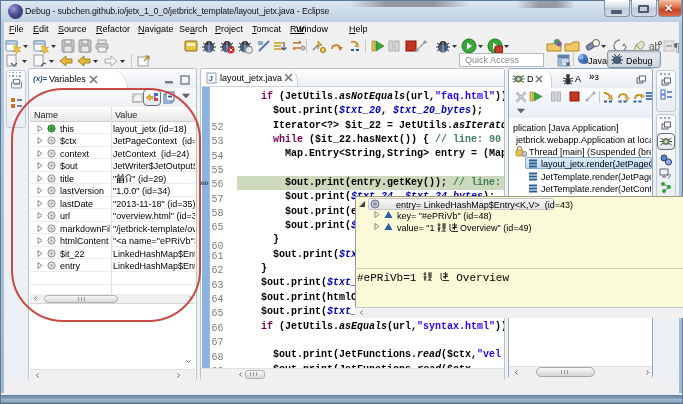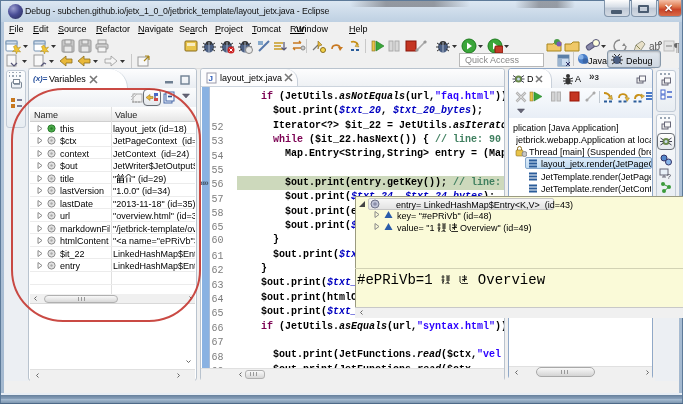--- a/index.html
+++ b/index.html
@@ -480,21 +480,21 @@
 <div class="ab" style="left:202px;top:87px;width:6.5px;height:281px;background:#8ab2e2;border-right:1px solid #a8bcd8;"></div>
 <div class="ab" style="left:200px;top:178.0px;font:bold 9px 'Liberation Sans';color:#44566a;letter-spacing:-1.2px;">»»</div>
 <div class="ln" style="top:89.9px;">52</div>
 <div class="ln" style="top:104.2px;">53</div>
 <div class="ln" style="top:118.6px;">54</div>
 <div class="ln" style="top:132.9px;">55</div>
 <div class="ln" style="top:147.3px;">56</div>
 <div class="ln" style="top:161.7px;">57</div>
 <div class="ln" style="top:176.0px;">58</div>
 <div class="ln" style="top:190.4px;">65</div>
-<div class="ln" style="top:203px;">60</div>
+<div class="ln" style="top:209px;">60</div>
 <div class="ln" style="top:219.1px;">61</div>
 <div class="ln" style="top:233.4px;">62</div>
 <div class="ln" style="top:247.8px;">63</div>
 <div class="ln" style="top:262.1px;">64</div>
 <div class="ln" style="top:276.4px;">65</div>
 <div class="ln" style="top:290.8px;">66</div>
 <div class="ln" style="top:305.1px;">67</div>
 <div class="ln" style="top:319.5px;">68</div>
 <div class="ln" style="top:333.9px;">69</div>
 <div class="ln" style="top:359px;font-weight:bold;">70</div>
@@ -687,21 +687,21 @@
   </svg>
 <svg class="ab" style="left:384px;top:222px" width="9" height="9" viewBox="0 0 9 9">
     <path d="M4.5 1L8.5 8H0.5z" fill="#2a5caa"></path>
   </svg>
 <div class="ab t9" style="left:397px;top:222px;">value= "1 <svg width="9" height="9" style="display:inline-block;vertical-align:-1px">
       <path d="M2 0v9M0.5 2h3M0.5 5h3M1 7.5l2-1.5M5 1h4M7 1v8M5 3h4M5 5h4M4.5 9l2-2M8.5 9l-2-2" stroke="#000" stroke-width=".8" fill="none"></path>
     </svg> <svg width="9" height="9" style="display:inline-block;vertical-align:-1px">
       <path d="M1 1v6l1.5 1.5H9M5.5 0v7M3 2h5M3 4.5h5M3.5 6l4-3" stroke="#000" stroke-width=".8" fill="none"></path>
     </svg> Overview" (id=49)</div>
 <div class="ab" style="left:355px;top:268px;width:328px;height:1px;background:#d2d2b4;"></div>
-<div class="ab mono" style="left:357px;top:272px;font-size:14px;color:#000;white-space:pre;">#ePRiVb=1 <svg width="10" height="10" style="display:inline-block;vertical-align:-1px">
+<div class="ab mono" style="left:357px;top:272px;font-size:11px;color:#000;white-space:pre;">#ePRiVb=1 <svg width="10" height="10" style="display:inline-block;vertical-align:-1px">
       <path d="M2 0v9M0.5 2h3M0.5 5h3M1 7.5l2-1.5M5 1h4M7 1v8M5 3h4M5 5h4M4.5 9l2-2M8.5 9l-2-2" stroke="#000" stroke-width=".8" fill="none"></path>
     </svg> <svg width="10" height="10" style="display:inline-block;vertical-align:-1px">
       <path d="M1 1v6l1.5 1.5H9M5.5 0v7M3 2h5M3 4.5h5M3.5 6l4-3" stroke="#000" stroke-width=".8" fill="none"></path>
     </svg> Overview</div>
 <div class="ab" style="left:355px;top:307px;width:328px;height:10px;background:#f0f0f0;border-top:1px solid #c8c8c8;"></div>
 <svg class="ab" style="left:357px;top:308px" width="9" height="9" viewBox="0 0 9 9">
     <path d="M5.5 2.5L3.5 4.5L5.5 6.5" fill="none" stroke="#666" stroke-width="1"></path>
   </svg>
 <div class="ab" style="left:4px;top:381px;width:675px;height:12px;background:#f0f0f0;"></div>
 <div class="ab" style="left:1px;top:393px;width:681px;height:2px;background:#e8eef5;"></div>

